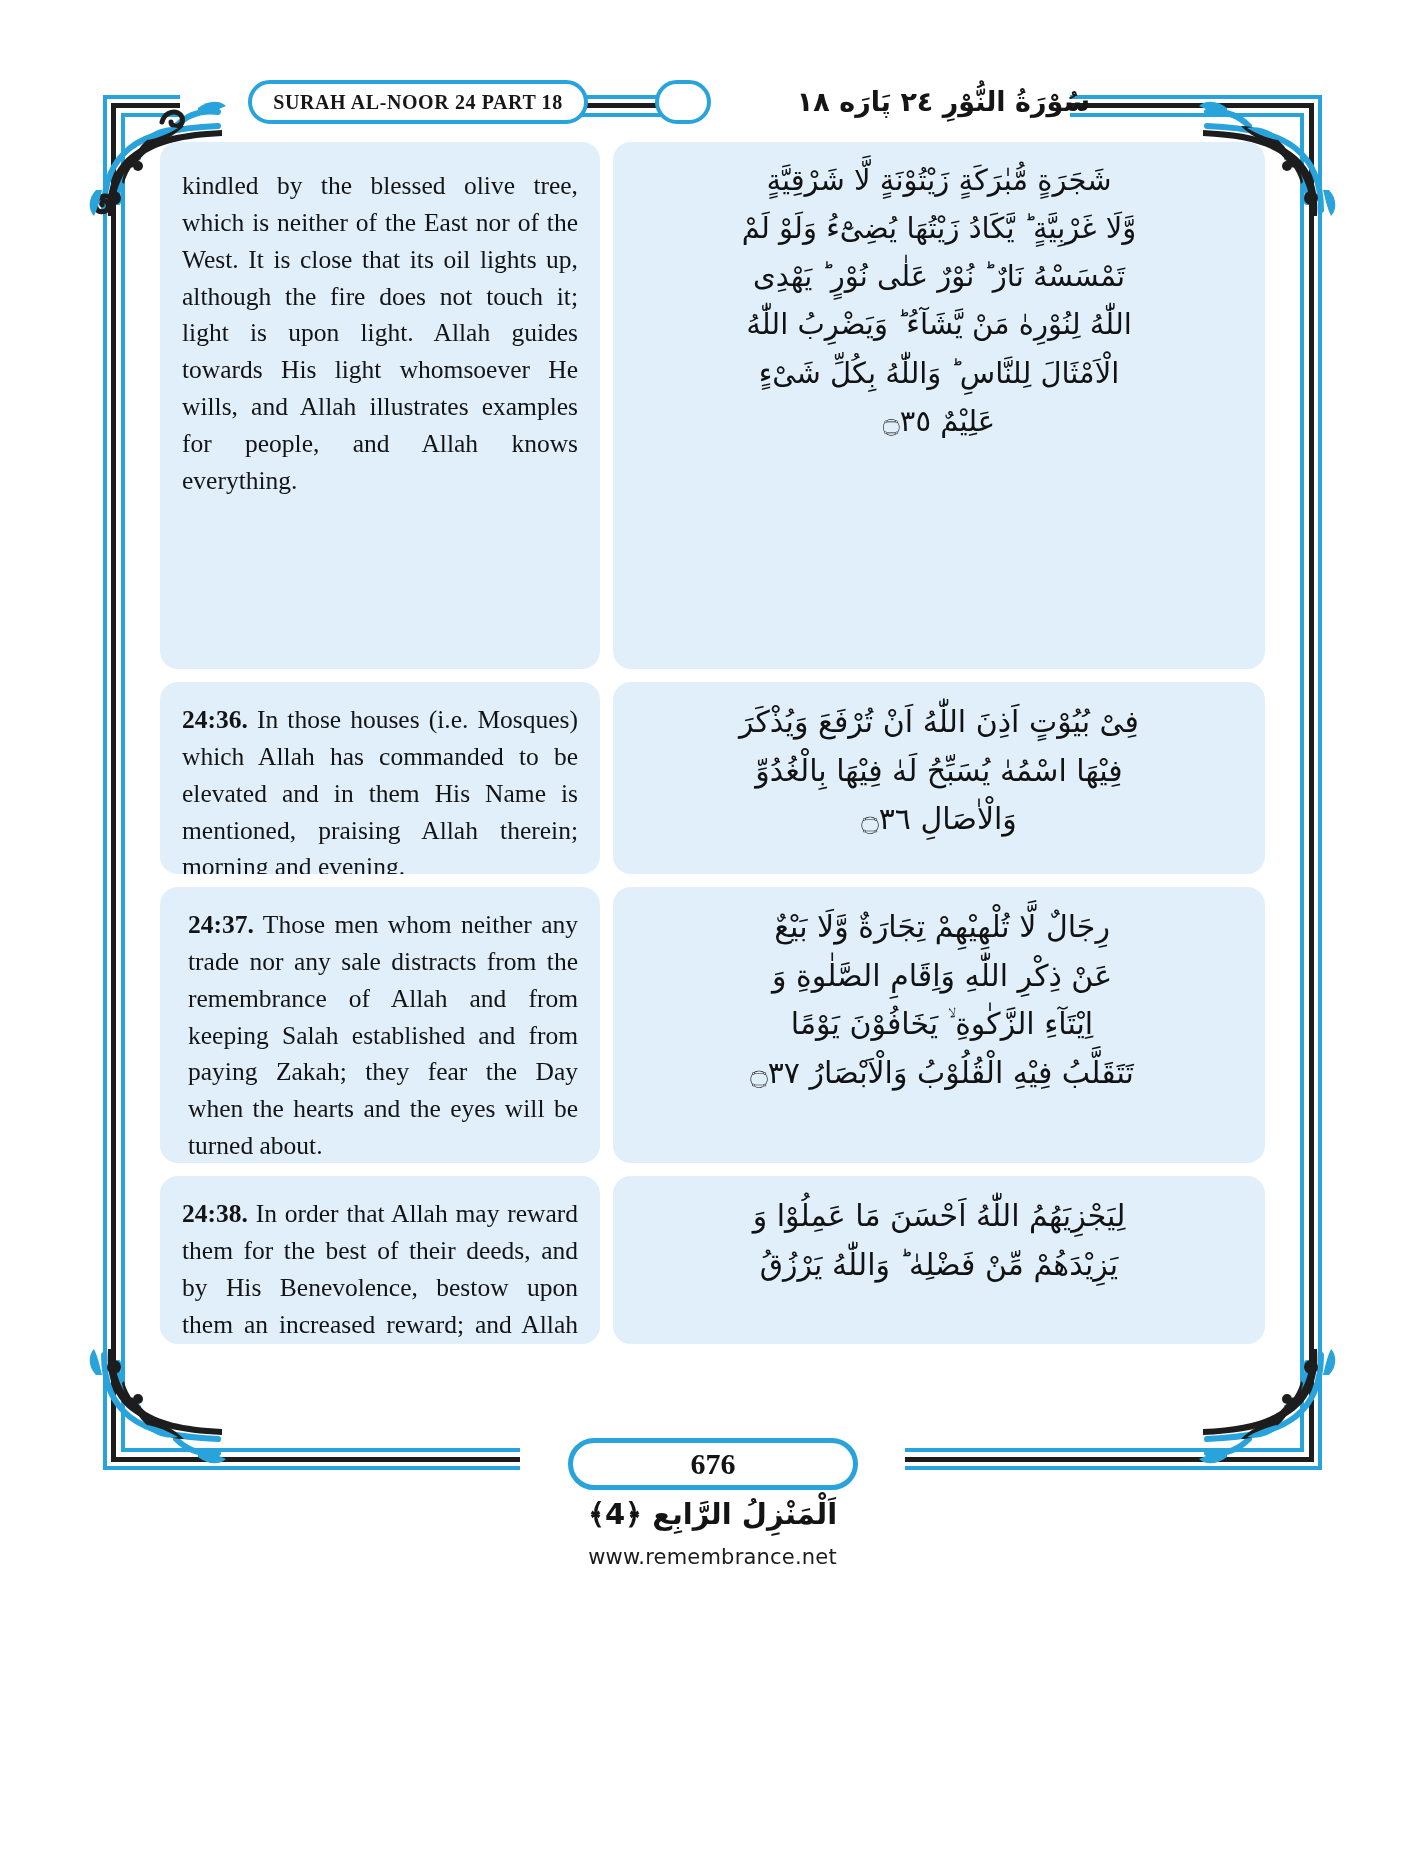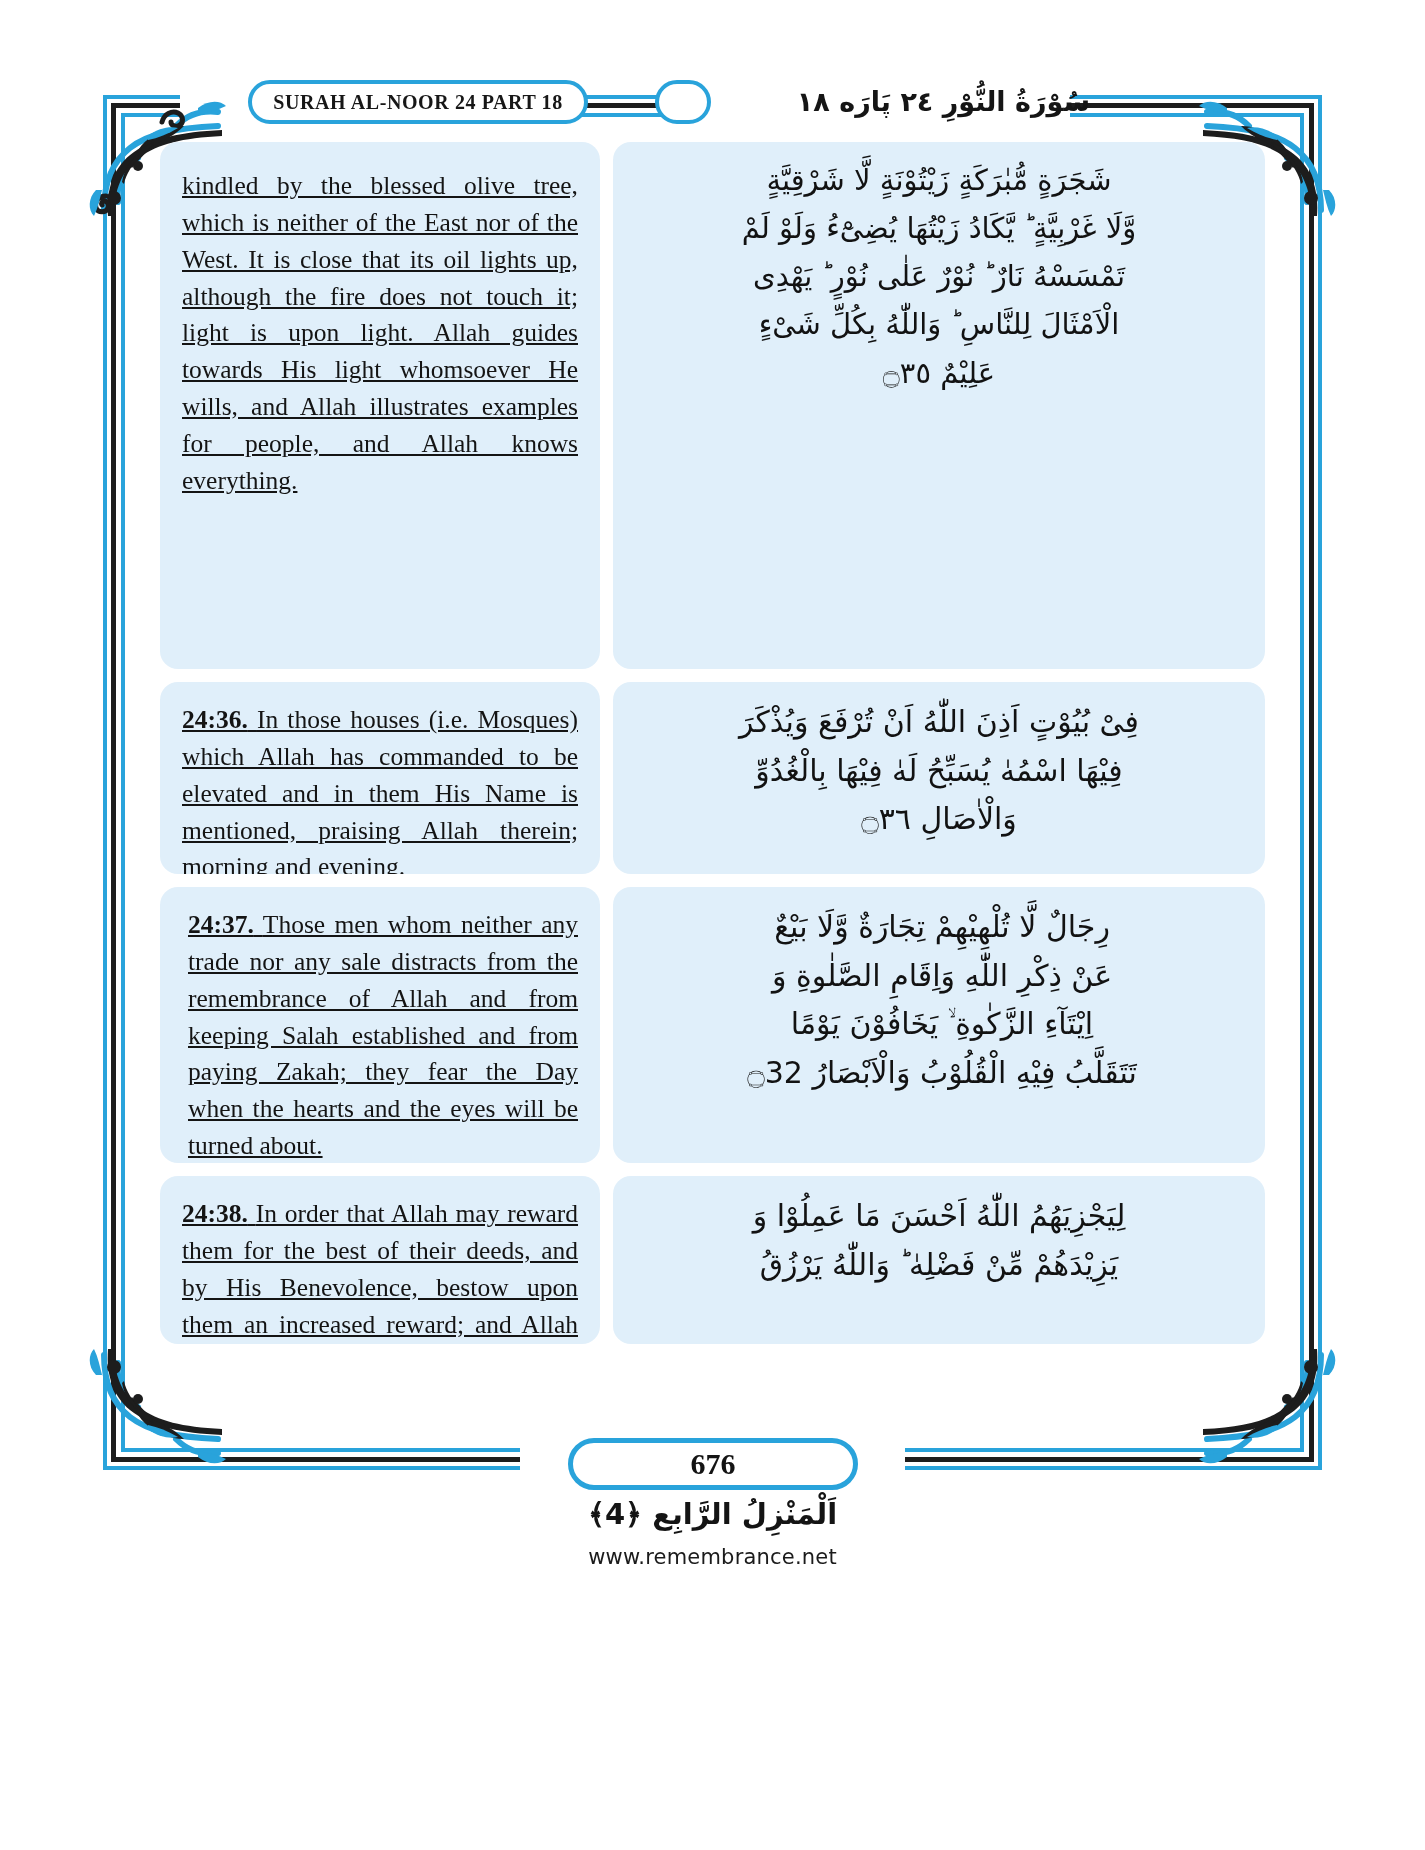--- a/index.html
+++ b/index.html
@@ -135,21 +135,20 @@
   .cell-en {
     width: 440px;
     flex: 0 0 440px;
     text-align: justify;
     text-align-last: left;
     font-family: "Liberation Serif", serif;
     font-size: 25.5px;
     line-height: 1.445;
     color: #141414;
     hyphens: none;
-    text-decoration: underline;
   }
   .cell-ar {
     flex: 1 1 auto;
     direction: rtl;
     text-align: center;
     font-family: "DejaVu Sans", sans-serif;
     font-size: 30px;
     line-height: 1.62;
     color: #121212;
     padding-top: 16px;
@@ -330,20 +329,21 @@
   <div class="content">
 
     <div class="verse-row row-1">
       <div class="cell cell-en">
         <span class="vnum"></span><span>kindled by the blessed olive tree, which is neither of the East nor of the West. It is close that its oil lights up, although the fire does not touch it; light is upon light. Allah guides towards His light whomsoever He wills, and Allah illustrates examples for people, and Allah knows everything.</span>
       </div>
       <div class="cell cell-ar">
         <span class="aline">شَجَرَةٍ مُّبٰرَكَةٍ زَيْتُوْنَةٍ لَّا شَرْقِيَّةٍ</span>
         <span class="aline">وَّلَا غَرْبِيَّةٍ ؕ يَّكَادُ زَيْتُهَا يُضِیْٓءُ وَلَوْ لَمْ</span>
         <span class="aline">تَمْسَسْهُ نَارٌ ؕ نُوْرٌ عَلٰى نُوْرٍ ؕ يَهْدِى</span>
+        <span class="aline">اللّٰهُ لِنُوْرِهٰ مَنْ يَّشَآءُ ؕ وَيَضْرِبُ اللّٰهُ</span>
         <span class="aline">الْاَمْثَالَ لِلنَّاسِ ؕ وَاللّٰهُ بِكُلِّ شَىْءٍ</span>
         <span class="aline">عَلِيْمٌ ۝٣٥</span>
       </div>
     </div>
 
     <div class="verse-row row-2">
       <div class="cell cell-en">
         <span class="vnum">24:36.</span>
         <span>In those houses (i.e. Mosques) which Allah has commanded to be elevated and in them His Name is mentioned, praising Allah therein; morning and evening.</span>
       </div>
@@ -356,21 +356,21 @@
 
     <div class="verse-row row-3">
       <div class="cell cell-en">
         <span class="vnum">24:37.</span>
         <span>Those men whom neither any trade nor any sale distracts from the remembrance of Allah and from keeping Salah established and from paying Zakah; they fear the Day when the hearts and the eyes will be turned about.</span>
       </div>
       <div class="cell cell-ar">
         <span class="aline">رِجَالٌ لَّا تُلْهِيْهِمْ تِجَارَةٌ وَّلَا بَيْعٌ</span>
         <span class="aline">عَنْ ذِكْرِ اللّٰهِ وَاِقَامِ الصَّلٰوةِ وَ</span>
         <span class="aline">اِيْتَآءِ الزَّكٰوةِ ۙ يَخَافُوْنَ يَوْمًا</span>
-        <span class="aline">تَتَقَلَّبُ فِيْهِ الْقُلُوْبُ وَالْاَبْصَارُ ۝32</span>
+        <span class="aline">تَتَقَلَّبُ فِيْهِ الْقُلُوْبُ وَالْاَبْصَارُ ۝٣٧</span>
       </div>
     </div>
 
     <div class="verse-row row-4">
       <div class="cell cell-en">
         <span class="vnum">24:38.</span>
         <span>In order that Allah may reward them for the best of their deeds, and by His Benevolence, bestow upon them an increased reward; and Allah grants</span>
       </div>
       <div class="cell cell-ar">
         <span class="aline">لِيَجْزِيَهُمُ اللّٰهُ اَحْسَنَ مَا عَمِلُوْا وَ</span>

